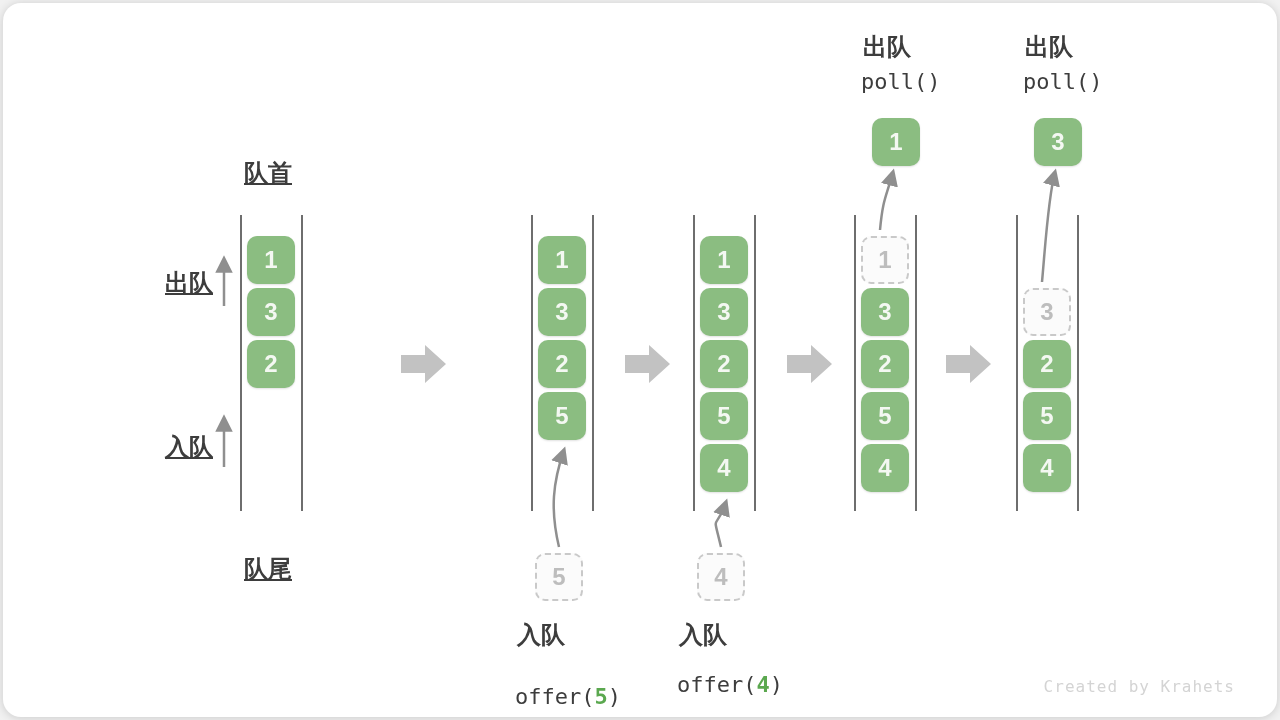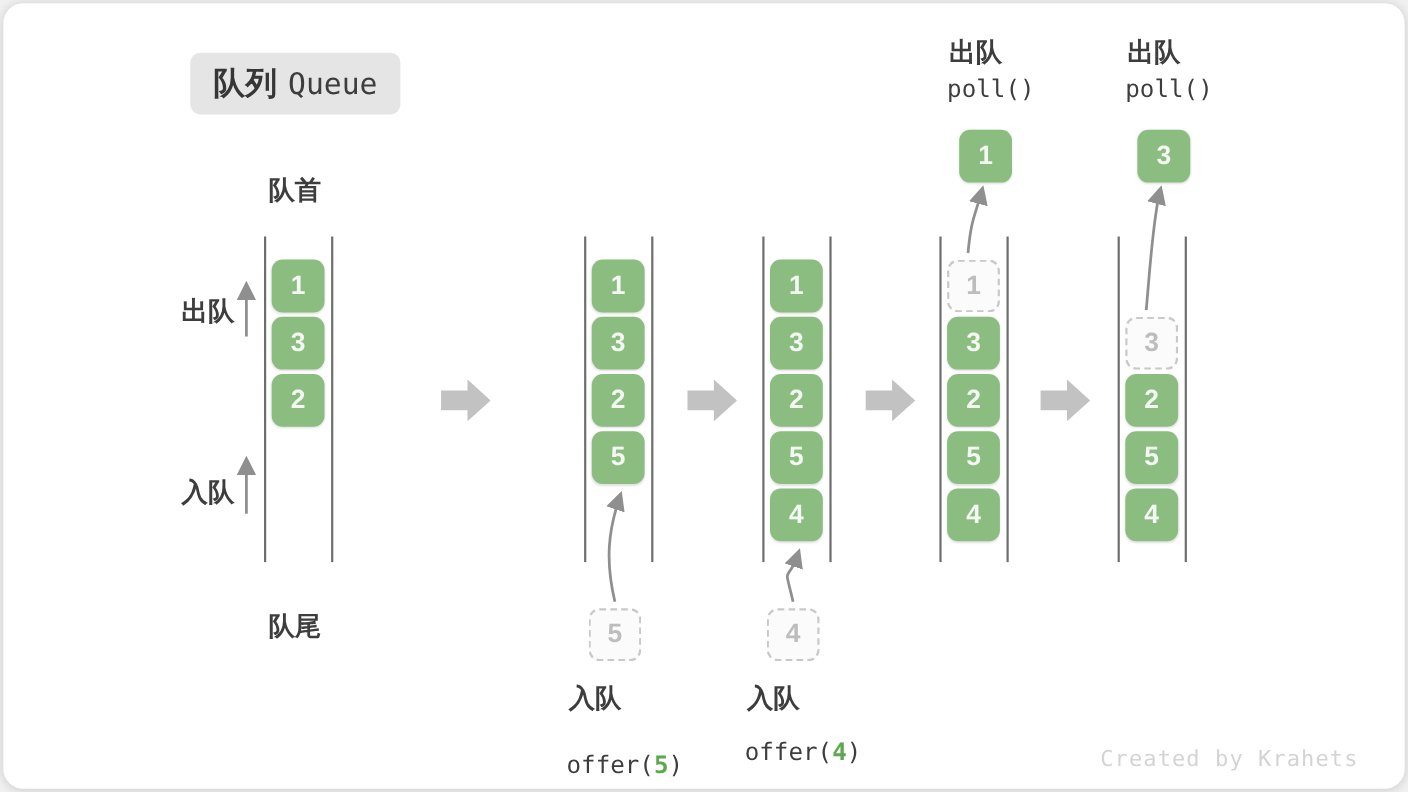--- a/index.html
+++ b/index.html
@@ -2,21 +2,21 @@
 <html><head>
 <meta charset="utf-8">
 <style>
   * { margin:0; padding:0; box-sizing:border-box; }
   html,body { width:1280px; height:720px; background:#f1f1f1; font-family:"Liberation Sans", sans-serif; overflow:hidden; }
   .card {
     position:absolute; left:3px; top:3px; width:1274px; height:714px;
     background:#ffffff; border-radius:18px;
     box-shadow:0 1px 10px rgba(0,0,0,0.16);
   }
-  .abs { position:absolute; }
+  .abs { position:absolute;text-decoration:underline; }
   .title-box {
     position:absolute; left:170px; top:45px; width:191px; height:56px;
     background:#e5e5e5; border-radius:9px;
     display:flex; align-items:center; justify-content:center; gap:10px;
   }
   .title-zh { font-size:29px; font-weight:bold; color:#363636; }
   .title-en { font-size:27px; color:#3d3d3d; font-family:"DejaVu Sans Mono", monospace; }
   .cjk-label { font-size:24px; font-weight:bold; color:#3d3d3d; }
   .channel-line { position:absolute; width:1.6px; background:#6e6e6e; }
   .cell {
@@ -30,34 +30,30 @@
     position:absolute; width:48px; height:48px; border-radius:10px;
     background:#fbfbfb; border:2.5px dashed #c9c9c9; color:#bdbdbd;
     display:flex; align-items:center; justify-content:center;
     font-size:24px; font-weight:bold; box-shadow:none;
   }
   .op-label { position:absolute; font-size:24px; font-weight:bold; color:#3d3d3d; white-space:nowrap; }
   .code-label { position:absolute; font-size:22px; color:#3d3d3d; font-family:"DejaVu Sans Mono", monospace; white-space:nowrap; }
   .code-label .g { color:#5ba84f; font-weight:bold; }
   .footer {
     position:absolute; right:42px; top:674px;
-    font-family:"DejaVu Sans Mono", monospace; font-size:20px;
+    font-family:"DejaVu Sans Mono", monospace; font-size:16px;
     color:#d4d4d4; letter-spacing:1px;
   }
   svg.overlay { position:absolute; left:0; top:0; width:1280px; height:720px; pointer-events:none; }
 </style>
 </head>
 <body>
 
 <div class="card">
 
-  <div class="title-box">
-    <span class="title-zh">队列</span>
-    <span class="title-en">Queue</span>
-  </div>
 
   <div class="abs cjk-label" style="left:241px; top:154px;">队首</div>
   <div class="abs cjk-label" style="left:241px; top:538px;margin-top:12px;">队尾</div>
 
   <div class="abs cjk-label" style="left:162px; top:264px;">出队</div>
   <div class="abs cjk-label" style="left:162px; top:428px;">入队</div>
 
   <div id="columns">
       <div class="channel-line" style="left: 237px; top: 212px; height: 296px;"></div>
       <div class="channel-line" style="left: 298px; top: 212px; height: 296px;"></div>

